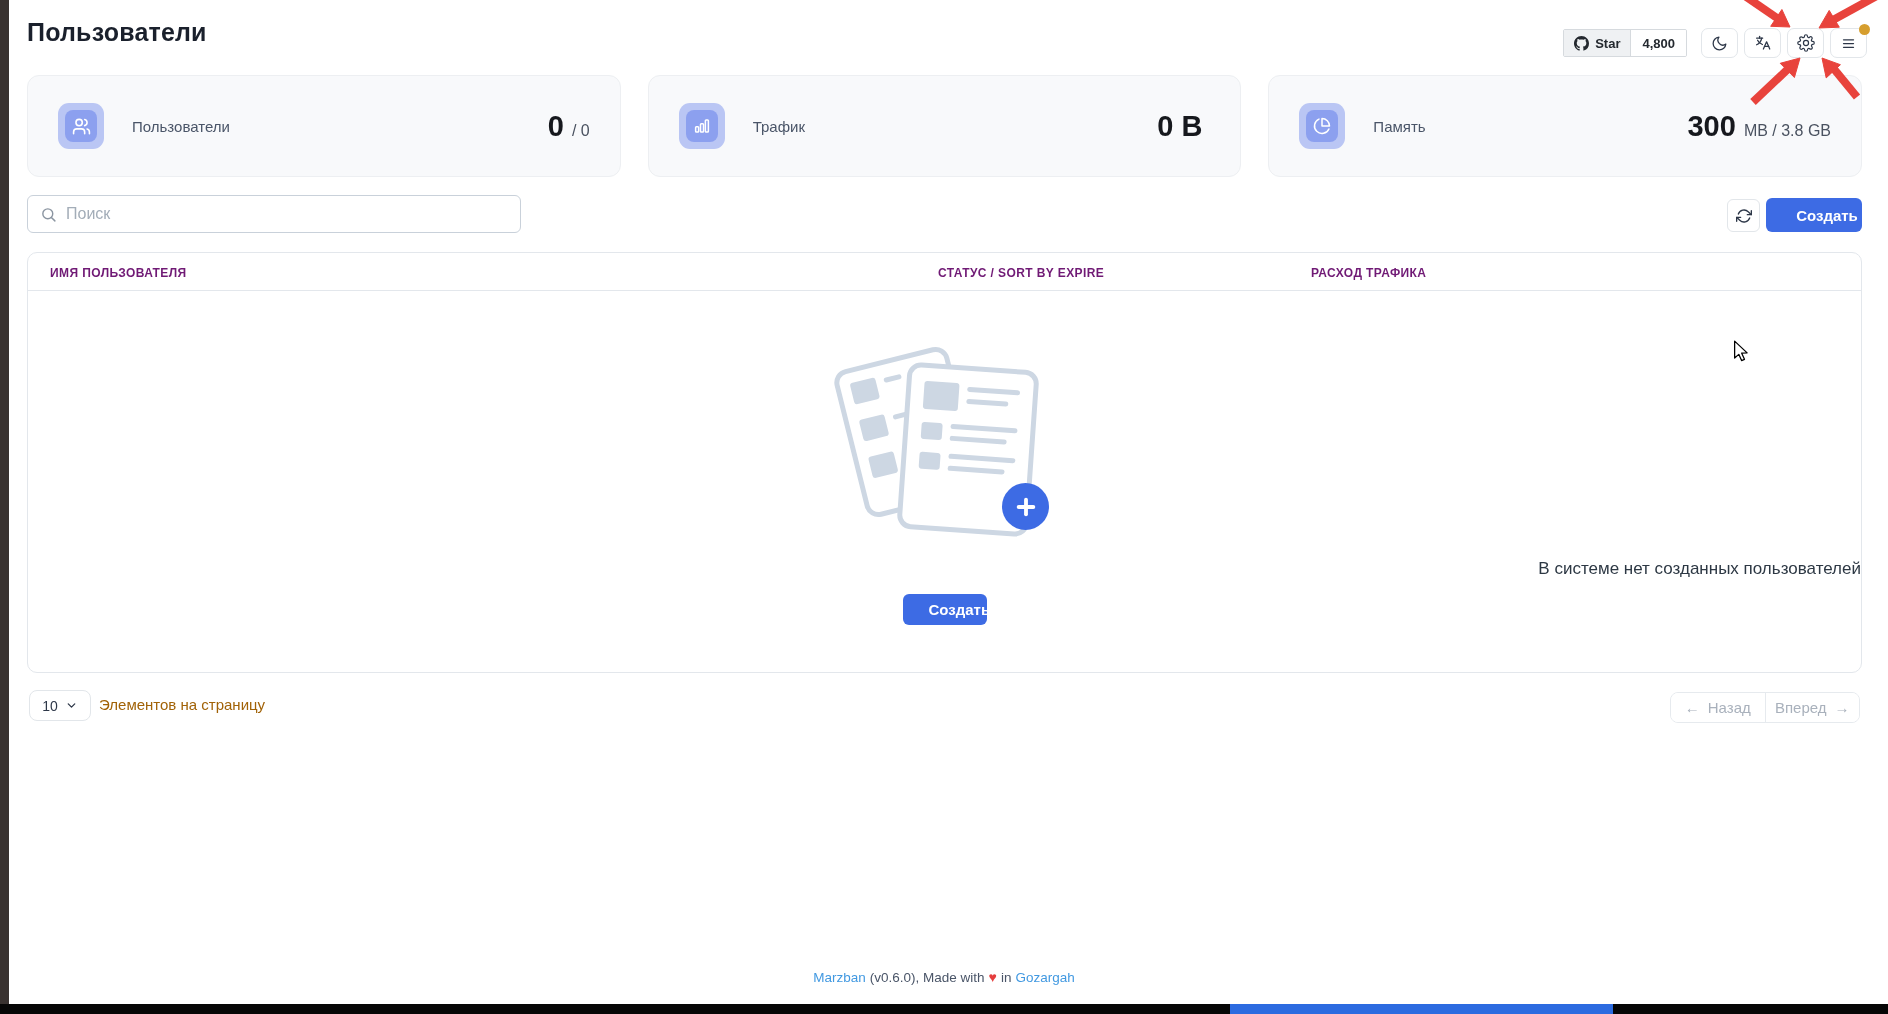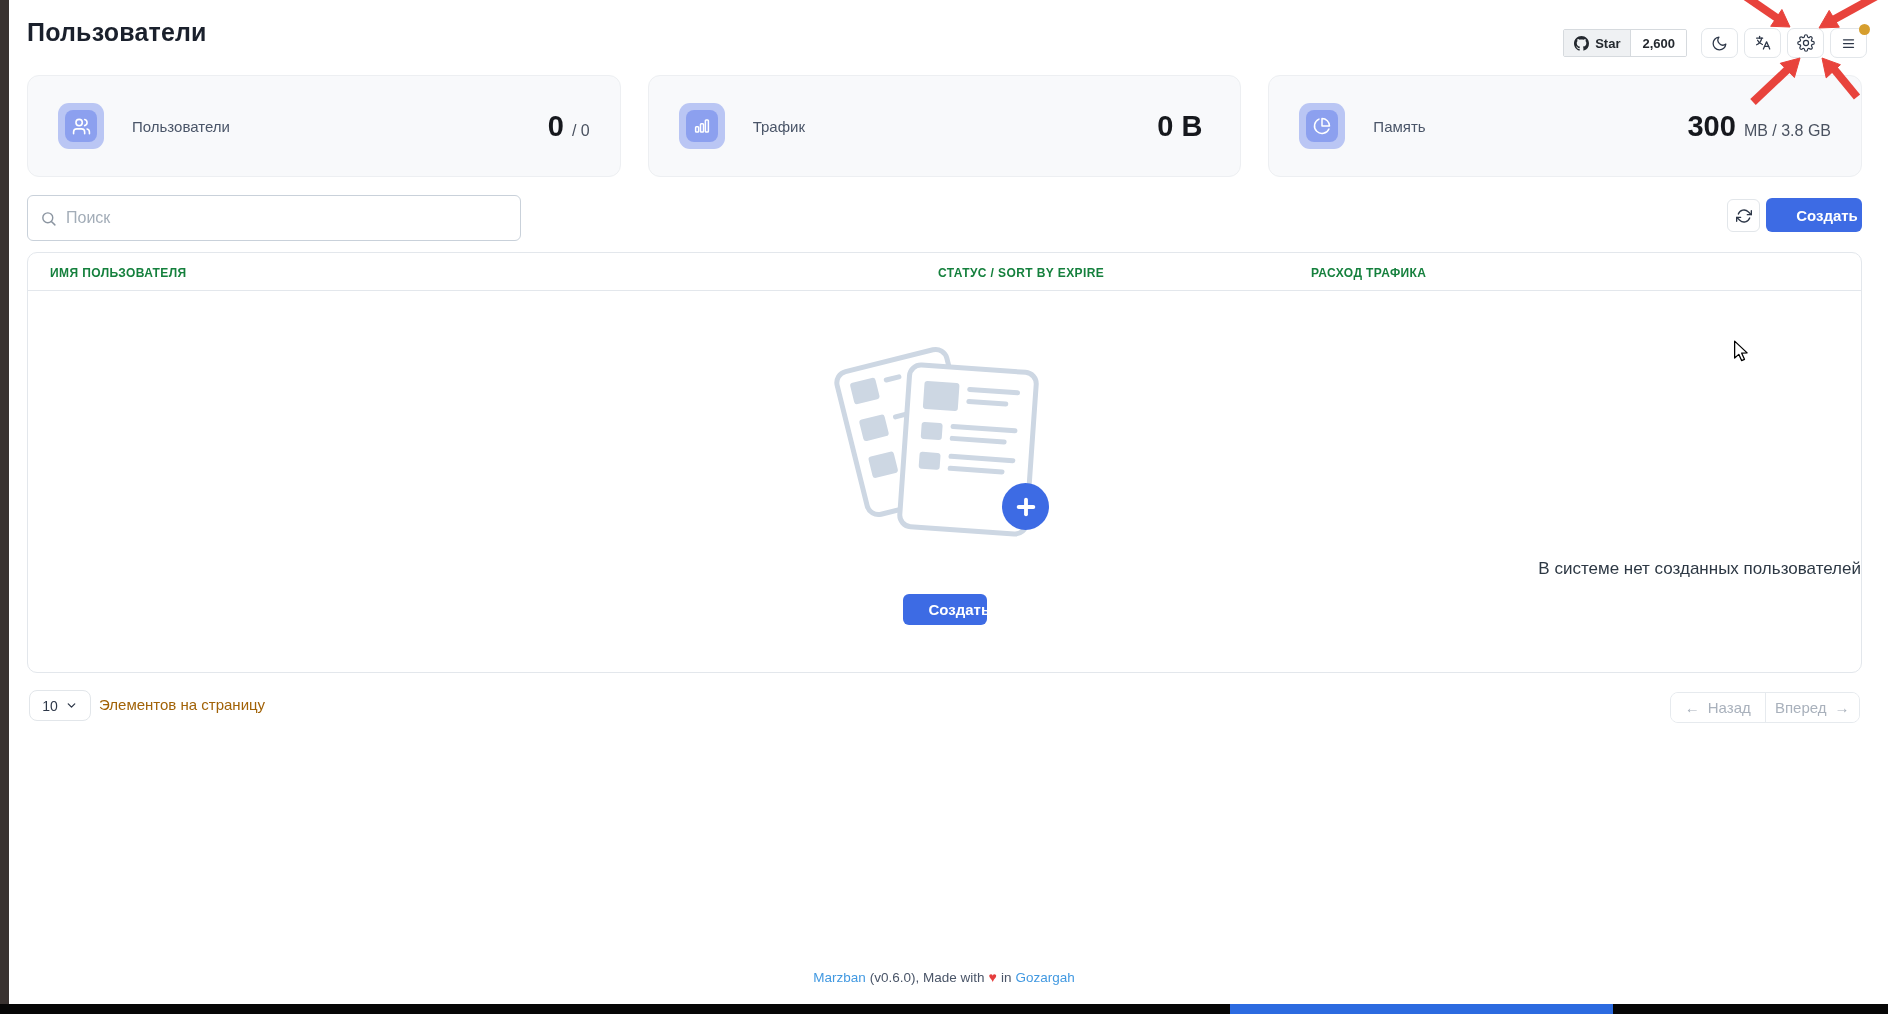--- a/index.html
+++ b/index.html
@@ -25,31 +25,31 @@
   .stats { position:absolute; left:27px; top:75px; width:1835px; display:flex; gap:27px; }
   .card { flex:1; height:102px; background:#f8f9fb; border:1px solid #edeff2; border-radius:12px; display:flex; align-items:center; padding:0 30px; }
   .tile { width:46px; height:46px; border-radius:11px; background:#bac6f4; display:flex; align-items:center; justify-content:center; flex-shrink:0; }
   .tile-in { width:32px; height:32px; border-radius:8px; background:#8CA0EF; display:flex; align-items:center; justify-content:center; }
   .card-label { margin-left:28px; font-size:15px; color:#4a5568; }
   .card-value { margin-left:auto; display:flex; align-items:baseline; gap:8px; }
   .card-value .big { font-size:29px; font-weight:700; color:#16181d; }
   .card-value .suffix { font-size:16px; color:#4a5260; }
 
   
-  .search-box { position:absolute; left:27px; top:195px; width:494px; height:46px; border:1px solid #c9d1da; border-radius:6px; background:#fff; display:flex; align-items:center; padding:0 12px; gap:9px; }
+  .search-box { position:absolute; left:27px; top:195px; width:494px; height:38px; border:1px solid #c9d1da; border-radius:6px; background:#fff; display:flex; align-items:center; padding:0 12px; gap:9px; }
   .search-box input { border:none; outline:none; flex:1; font-size:16px; color:#2d3748; font-family:"Liberation Sans", sans-serif; background:transparent; }
   .search-box input::placeholder { color:#a3adb8; }
   .refresh-btn { position:absolute; left:1727px; top:199px; width:33px; height:33px; background:#fff; border:1px solid #e2e6ea; border-radius:6px; display:flex; align-items:center; justify-content:center; cursor:pointer; }
   .btn-primary { background:#3D6BE4; color:#fff; font-weight:700; font-size:15px; border:none; border-radius:6px; cursor:pointer; font-family:"Liberation Sans", sans-serif;padding-left:26px; }
   .create-top { position:absolute; left:1766px; top:198px; width:96px; height:34px; }
 
   
   .table-card { position:absolute; left:27px; top:252px; width:1835px; height:421px; border:1px solid #e3e7ec; border-radius:10px; background:#fff; overflow:hidden; }
   .thead { position:relative; height:38px; border-bottom:1px solid #e3e7ec; }
-  .th { position:absolute; top:13px; font-size:12px; font-weight:700; color:#15803d; letter-spacing:.4px; white-space:nowrap; }
+  .th { position:absolute; top:13px; font-size:12px; font-weight:700; color:#701a75; letter-spacing:.4px; white-space:nowrap; }
   .th1 { left:22px; } .th2 { left:910px; } .th3 { left:1283px; }
 
   
   .illus { position:absolute; left:818px; top:93px; width:205px; height:192px; }
   .doc { position:absolute; background:#fff; border:5px solid #cdd7e3; border-radius:14px; }
   .doc-back { width:118px; height:152px; left:2px; top:10px; transform:rotate(-14deg); padding:10px; }
   .doc-front { width:132px; height:167px; left:56px; top:20px; transform:rotate(4deg); padding:13px; display:flex; flex-direction:column; gap:13px; }
   .ph-row { display:flex; gap:8px; align-items:flex-start; }
   .ph-sq { background:#cdd7e3; border-radius:3px; flex-shrink:0; }
   .ph-lines { display:flex; flex-direction:column; gap:7px; padding-top:3px; flex:1; }
@@ -90,21 +90,21 @@
 
   <div class="topbar">
     <div class="gh">
       <div class="gh-left">
         <svg width="15" height="15" viewBox="0 0 16 16" fill="#24292f">
             <path d="M8 0C3.58 0 0 3.58 0 8c0 3.54 2.29 6.53 5.47 7.59.4.07.55-.17.55-.38 0-.19-.01-.82-.01-1.49-2.01.37-2.53-.49-2.69-.94-.09-.23-.48-.94-.82-1.13-.28-.15-.68-.52-.01-.53.63-.01 1.08.58 1.23.82.72 1.21 1.87.87 2.33.66.07-.52.28-.87.51-1.07-1.78-.2-3.64-.89-3.64-3.95 0-.87.31-1.59.82-2.15-.08-.2-.36-1.02.08-2.12 0 0 .67-.21 2.2.82.64-.18 1.32-.27 2-.27s1.36.09 2 .27c1.53-1.04 2.2-.82 2.2-.82.44 1.1.16 1.92.08 2.12.51.56.82 1.27.82 2.15 0 3.07-1.87 3.75-3.65 3.95.29.25.54.73.54 1.48 0 1.07-.01 1.93-.01 2.2 0 .21.15.46.55.38A8.01 8.01 0 0 0 16 8c0-4.42-3.58-8-8-8z"></path>
           </svg>
         <span>Star</span>
       </div>
       <div class="gh-right">
-        <span>2,600</span>
+        <span>4,800</span>
       </div>
     </div>
 
     <div class="icon-btn">
       <svg width="17" height="17" viewBox="0 0 24 24" fill="none" stroke-width="1.8" stroke-linecap="round" stroke-linejoin="round">
           <path d="M21 12.79A9 9 0 1 1 11.21 3 7 7 0 0 0 21 12.79z"></path>
         </svg>
     </div>
 
     <div class="icon-btn">

